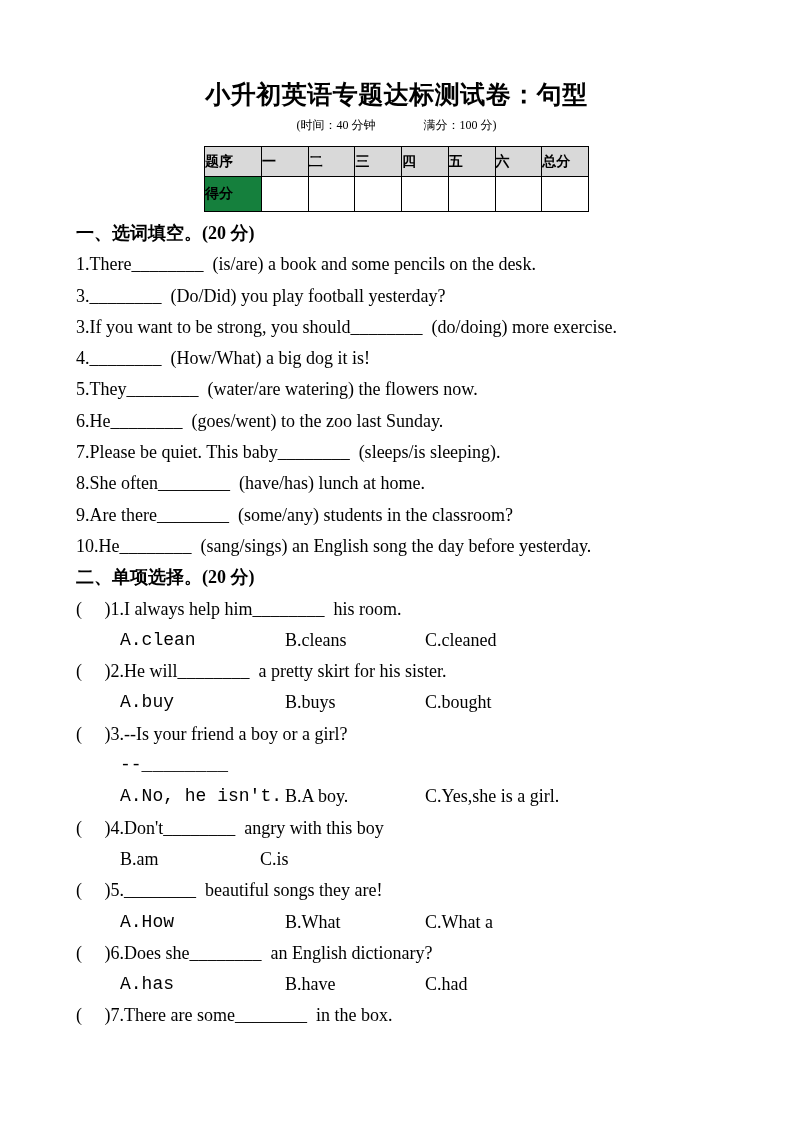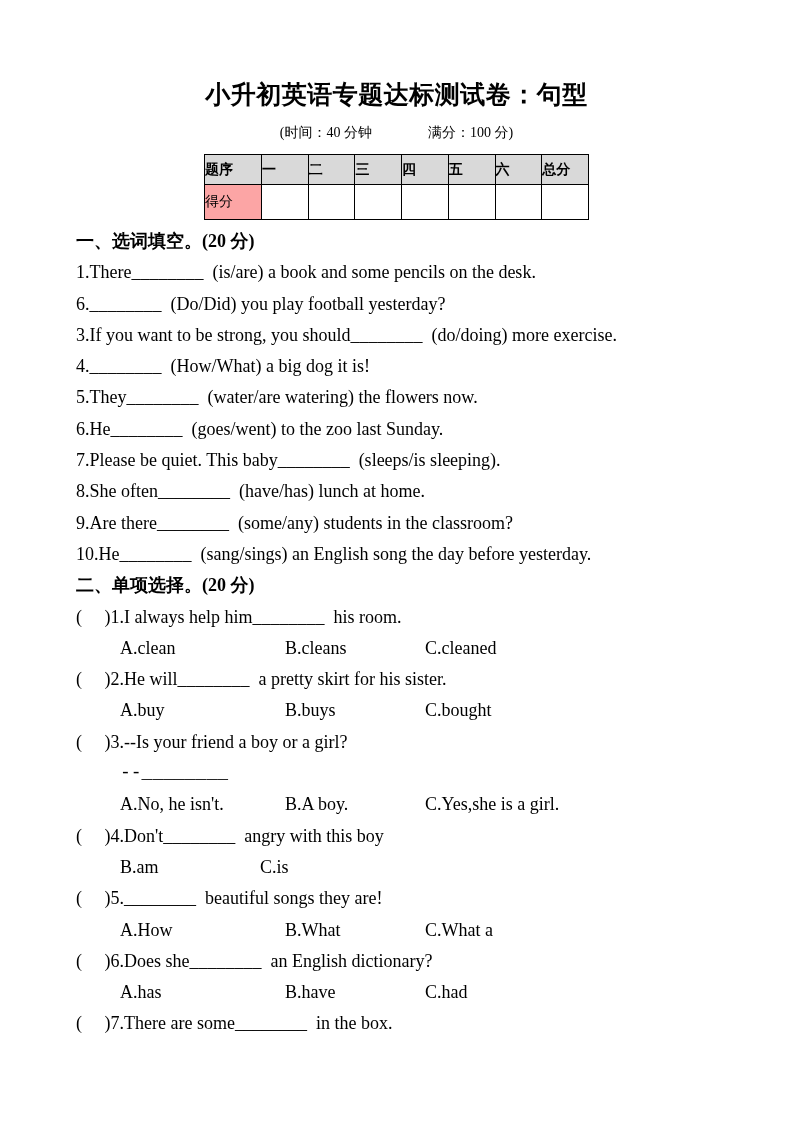--- a/index.html
+++ b/index.html
@@ -22,23 +22,23 @@
   }
   .title {
     margin: 0;
     padding-top: 78px;
     text-align: center;
     font-size: 25px;
     font-weight: bold;
     letter-spacing: 0.5px;
   }
   .subtitle {
-    margin-top: 13px;
+    margin-top: 6px;
     text-align: center;
-    font-size: 14px;
+    font-size: 12px;
     white-space: pre;
   }
   table.score {
     border-collapse: collapse;
     margin: 12px auto 0 auto;
     width: 385px;
     table-layout: fixed;
     font-size: 14px;
   }
   table.score td {
@@ -50,41 +50,41 @@
   table.score col.c0 { width: 57px; }
   table.score tr.hdr td {
     background: #d9d9d9;
     font-weight: bold;
     height: 29px;
   }
   table.score tr.scorerow td {
     height: 34px;
   }
   table.score tr.scorerow td.label {
-    background: #fca5a5;
-    font-weight: normal;
+    background: #15803d;
+    font-weight: bold;
   }
   .content {
     margin: 6px 40px 0 76px;
     font-size: 18px;
   }
   .line {
     line-height: 31.3px;
     height: 31.3px;
     white-space: pre;
     overflow: visible;
   }
   .section-heading {
     font-weight: bold;
   }
   .opts {
     display: flex;
     padding-left: 44px;
   }
-  .opts .o1 { width: 165px; }
+  .opts .o1 { width: 165px; font-family: Liberation Mono, monospace; }
   .opts .o2 { width: 140px; }
   .extra {
     padding-left: 44px;
     font-family: Liberation Mono, monospace;
   }
 </style>
 </head>
 <body>
 
 <div class="page">
@@ -125,21 +125,21 @@
       <td></td>
       <td></td>
     </tr>
   </tbody>
     </table>
 
   <div class="content">
 
     <div class="line section-heading">一、选词填空。(20 分)</div>
     <div class="line">1.There________  (is/are) a book and some pencils on the desk.</div>
-    <div class="line">6.________  (Do/Did) you play football yesterday?</div>
+    <div class="line">3.________  (Do/Did) you play football yesterday?</div>
     <div class="line">3.If you want to be strong, you should________  (do/doing) more exercise.</div>
     <div class="line">4.________  (How/What) a big dog it is!</div>
     <div class="line">5.They________  (water/are watering) the flowers now.</div>
     <div class="line">6.He________  (goes/went) to the zoo last Sunday.</div>
     <div class="line">7.Please be quiet. This baby________  (sleeps/is sleeping).</div>
     <div class="line">8.She often________  (have/has) lunch at home.</div>
     <div class="line">9.Are there________  (some/any) students in the classroom?</div>
     <div class="line">10.He________  (sang/sings) an English song the day before yesterday.</div>
 
     <div class="line section-heading">二、单项选择。(20 分)</div>

